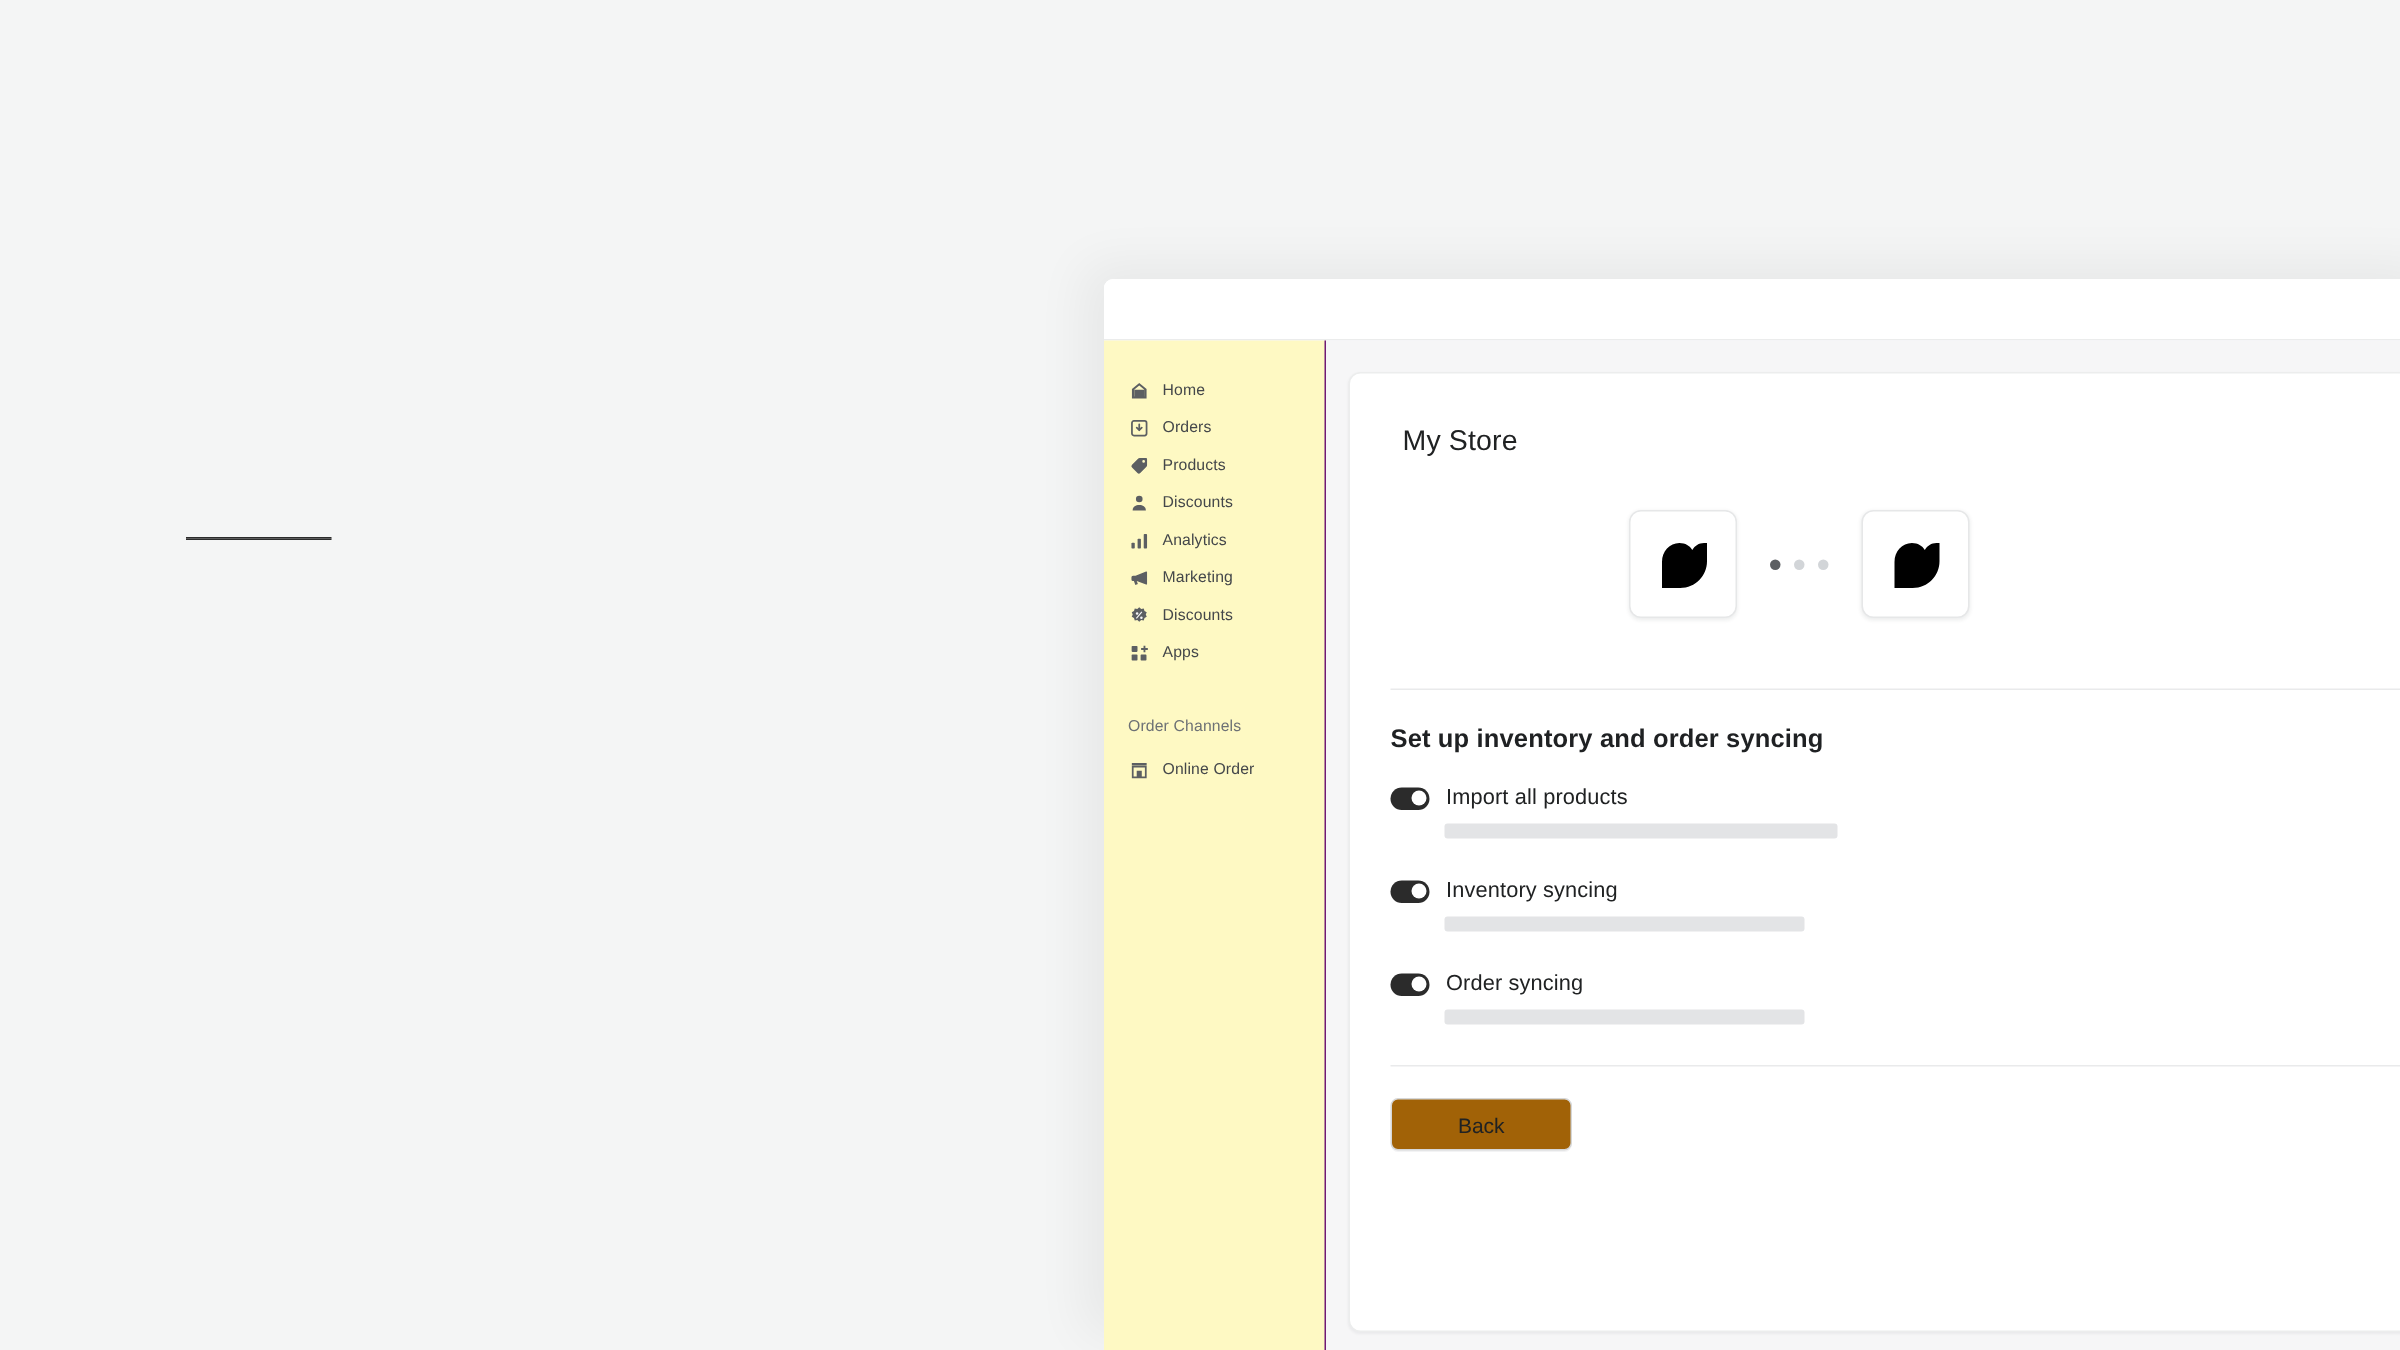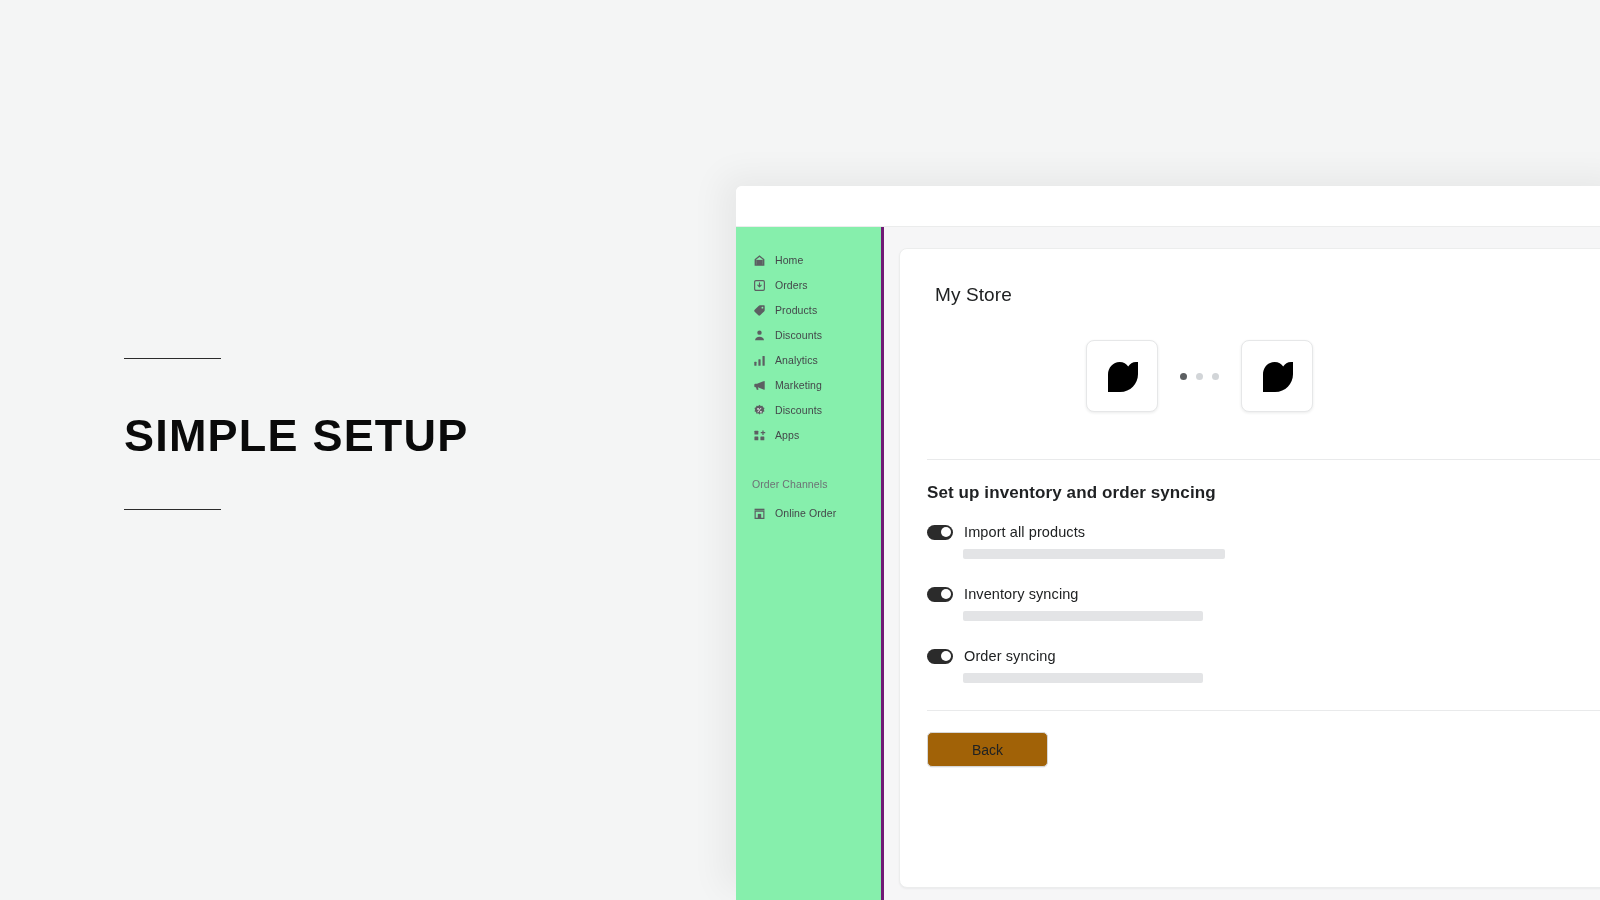--- a/index.html
+++ b/index.html
@@ -70,22 +70,22 @@
     width: 100%;
     bottom: 0;
     display: flex;
     background: #f6f6f7;
   }
 
   
   #sidebar {
     width: 148px;
     flex: 0 0 148px;
-    background: #86efac;
-    border-right: 3px solid #701a75;
+    background: #fef9c3;
+    border-right: 1px solid #701a75;
     padding-top: 21px;
     box-sizing: border-box;
   }
   .nav-item {
     display: flex;
     align-items: center;
     height: 25px;
     padding-left: 16px;
     gap: 9px;
   }
@@ -266,21 +266,20 @@
     font-family: "Liberation Sans", sans-serif;
     cursor: pointer;
   }
 </style>
 </head>
 <body>
 
 <div id="hero">
   <div id="hero-inner">
     <div class="hero-rule"></div>
-    <div id="hero-title">SIMPLE SETUP</div>
     <div class="hero-rule"></div>
   </div>
 </div>
 
 <div id="window">
 
   <div id="window-topbar"></div>
 
   <div id="window-body">
 

